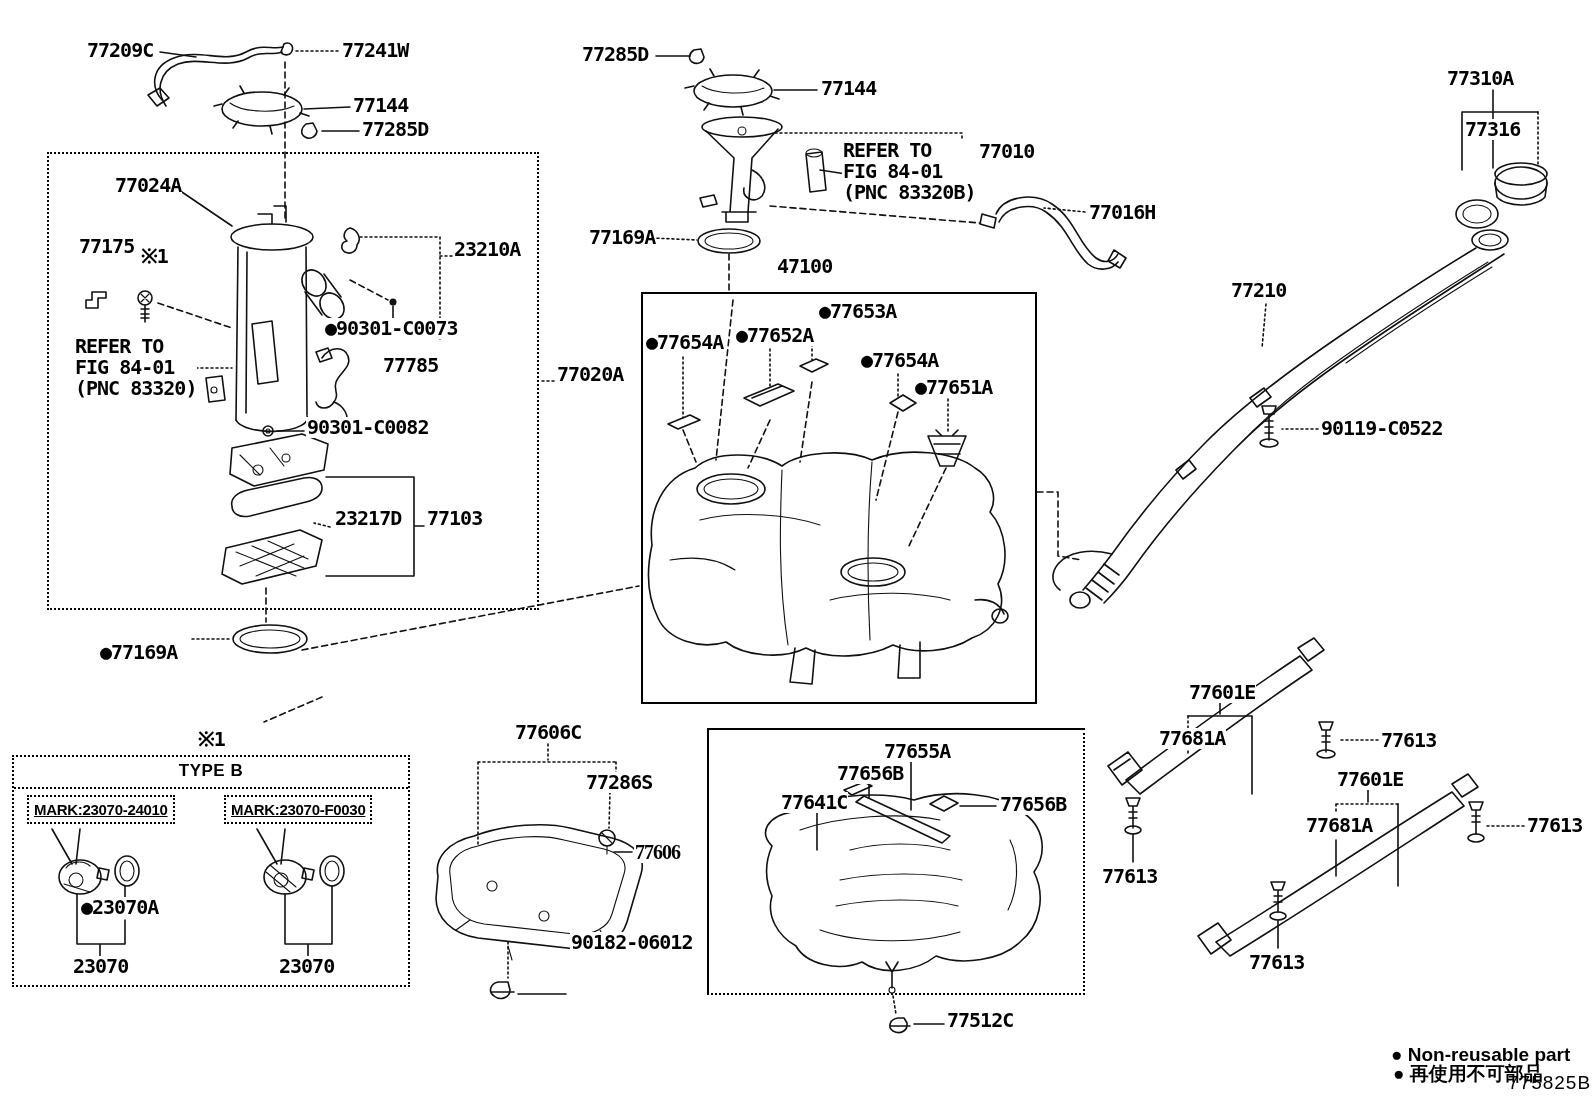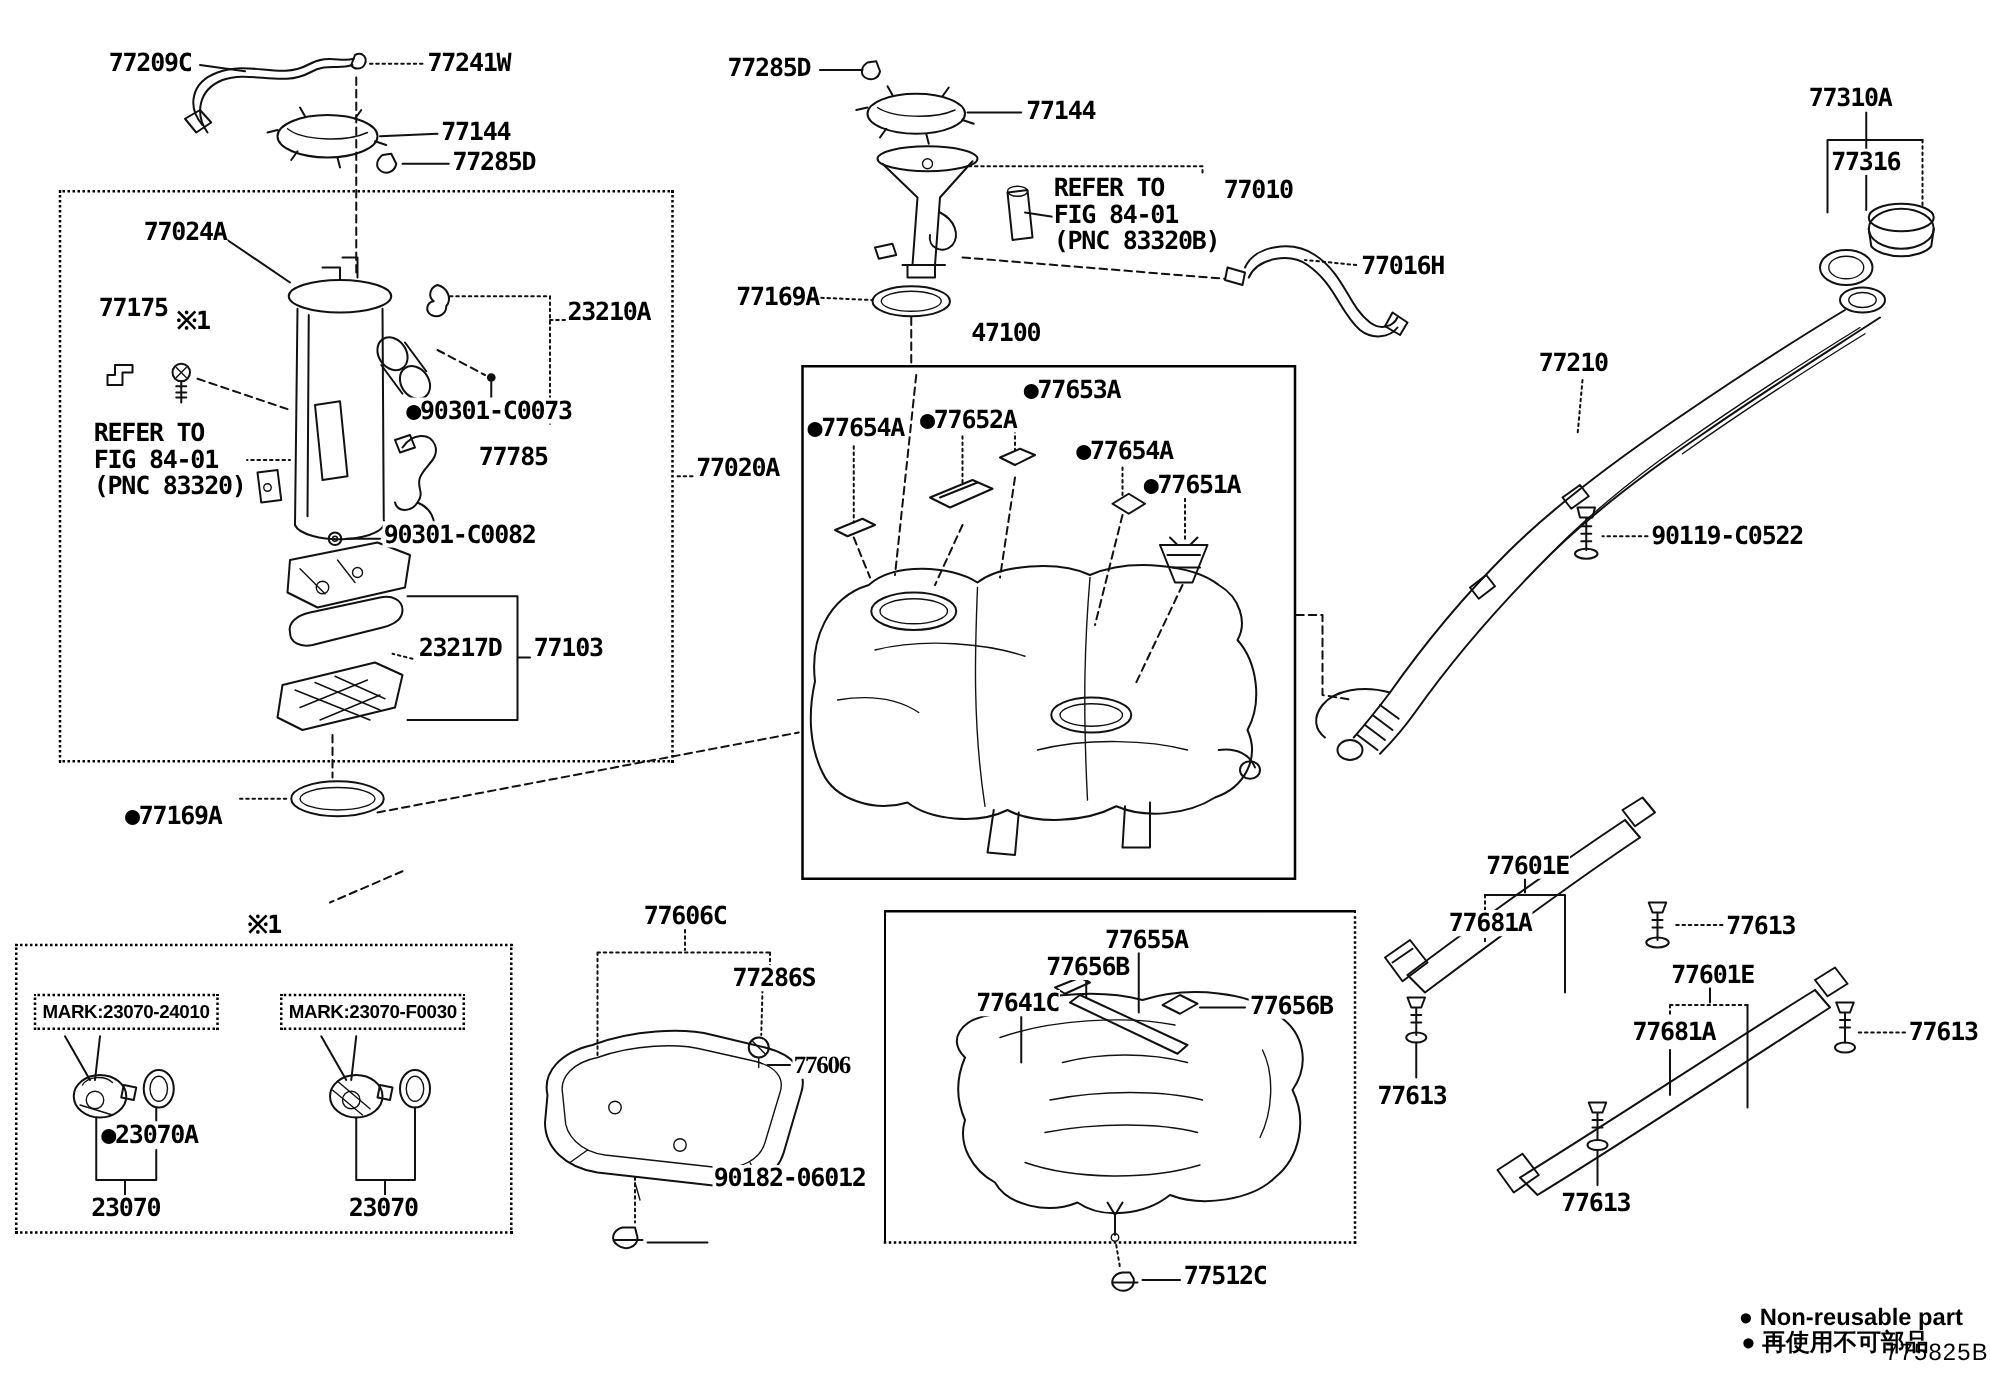--- a/index.html
+++ b/index.html
@@ -16,34 +16,37 @@
        line-height:21px;white-space:pre;background:#fff;padding:0 1px;}
   .box{position:absolute;border:2px dotted #000;}
   .solidbox{position:absolute;border:2.4px solid #000;}
   .shieldbox{position:absolute;border:2px solid #000;border-right-style:dotted;border-bottom-style:dotted;}
   .typebox{position:absolute;left:12px;top:755px;width:394px;height:228px;border:2px dotted #000;display:flex;}
   .tcol{flex:1;border-right:2px dotted #000;}
   .tcol:last-child{border-right:none;}
   .thead{height:26px;border-bottom:2px dotted #000;text-align:center;
          font:700 17px "Liberation Sans",sans-serif;padding-top:4px;letter-spacing:.5px;}
   .mark{position:absolute;border:2px dotted #000;font:700 15px "Liberation Sans",sans-serif;
-        padding:4px 5px;background:#fff;letter-spacing:-0.3px;}
+        padding:4px 5px;background:#fff;letter-spacing:-0.3px;text-decoration:underline;}
   .legend{position:absolute;font:700 19px "Liberation Sans",sans-serif;letter-spacing:0;}
   .code{position:absolute;font:400 19px "Liberation Sans",sans-serif;letter-spacing:1px;}
 </style>
 </head>
 <body>
 
 <div id="page">
 
   <div class="box" style="left:47px;top:152px;width:488px;height:454px;"></div>
   <div class="solidbox" style="left:641px;top:292px;width:392px;height:408px;"></div>
   <div class="shieldbox" style="left:707px;top:728px;width:374px;height:263px;"></div>
 
   <div class="typebox">
+    <div class="tcol">
+      <div class="thead">TYPE B</div>
+    </div>
   </div>
   <div class="mark" style="left:27px;top:795px;">MARK:23070-24010</div>
   <div class="mark" style="left:224px;top:795px;">MARK:23070-F0030</div>
 
   <svg class="linework" width="1592" height="1099" viewBox="0 0 1592 1099">
 
     <g>
       <path class="st" d="M162,100 C150,86 152,66 174,58 C200,48 224,64 246,52 C262,43 272,50 283,47"></path>
       <path class="st" d="M166,106 C156,92 158,72 178,64 C200,56 226,70 248,58 C262,50 270,56 282,52"></path>
       <path class="st" d="M148,95 l12,-7 9,10 -12,8 z"></path>

